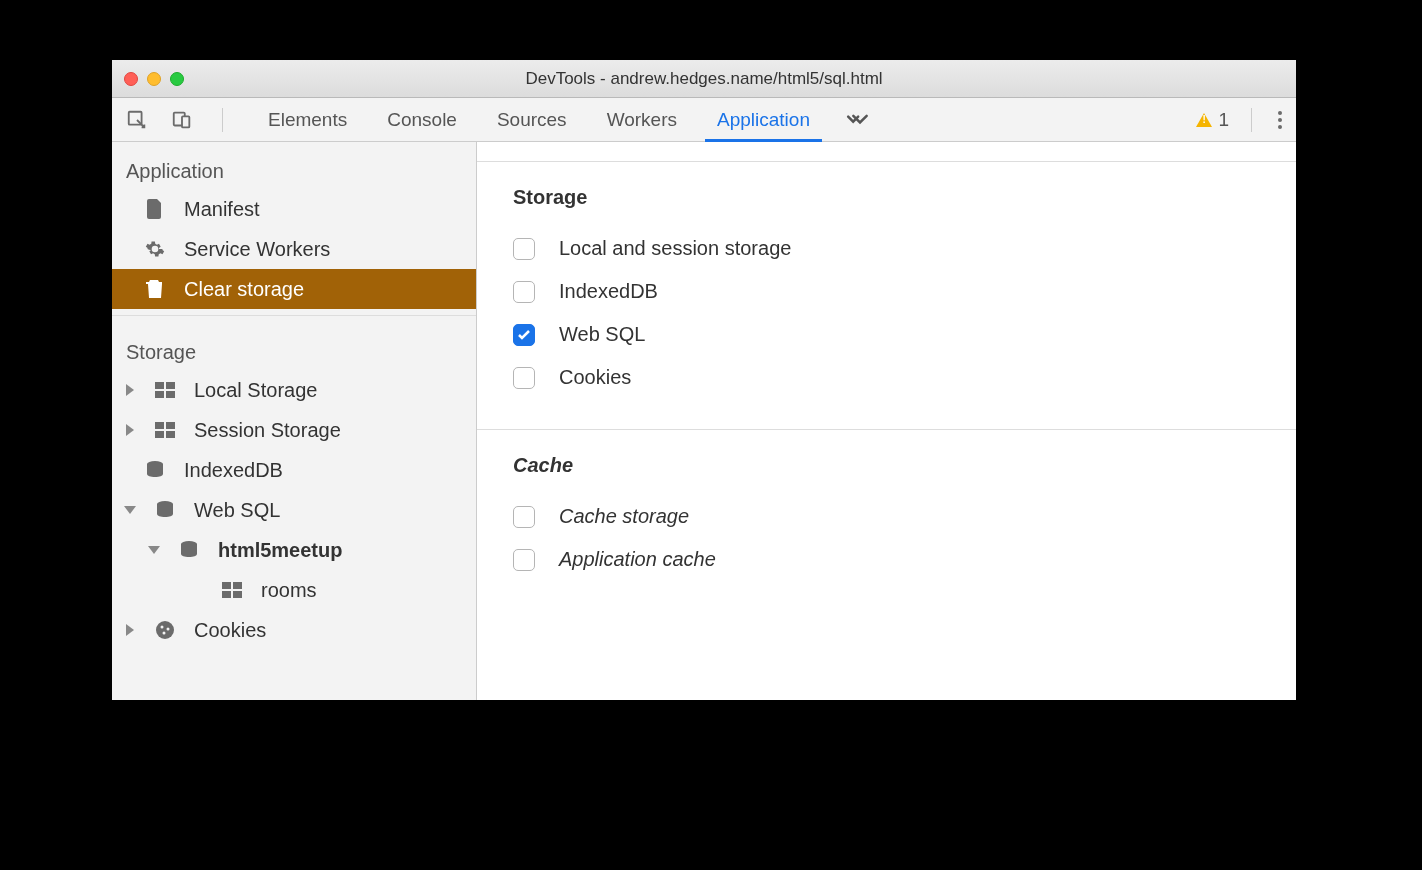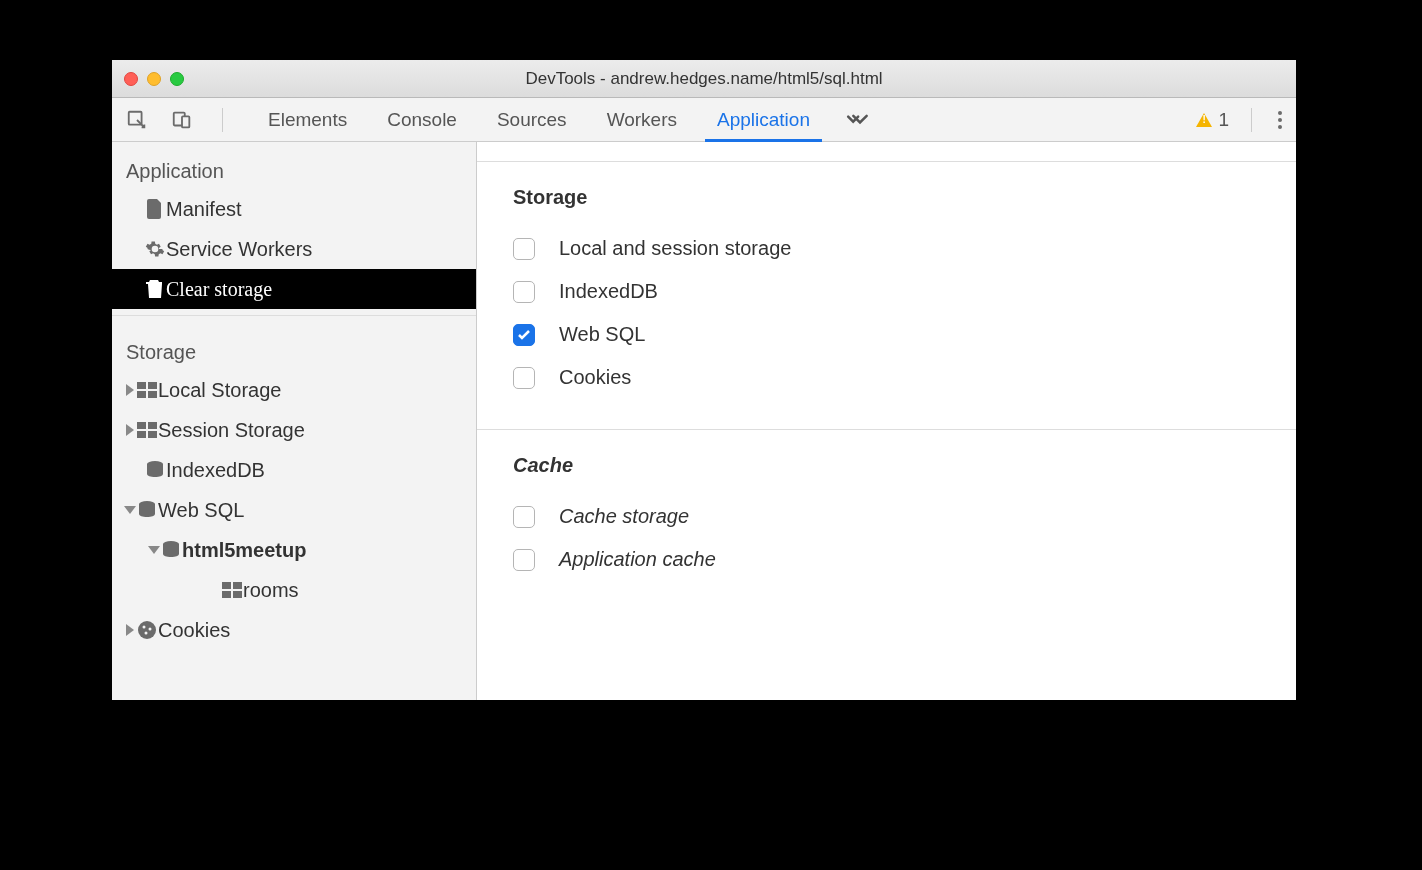--- a/index.html
+++ b/index.html
@@ -76,24 +76,24 @@
   
   .sidebar {
     width: 365px; background:#f3f3f3; border-right:1px solid #ccc;
     padding-top:10px; overflow:auto;
     color:#333;
   }
   .section-title{
     font-size:20px; color:#555; padding:8px 14px 6px; font-weight:400;
   }
   .tree-item{
-    display:flex;align-items:center; gap:0; height:40px;
+    display:flex;align-items:center; gap:18px; height:40px;
     padding-left: 32px; font-size:20px; color:#333; cursor:default;
   }
-  .tree-item.selected{ background:#000000; color:#fff;font-family:Liberation Serif, serif;}
+  .tree-item.selected{ background:#a16207; color:#fff;}
   .tree-item.selected .ico svg, .tree-item.selected .ico{ color:#fff; fill:#fff;}
   .tree-item .disc{ width:0;height:0;border-top:6px solid transparent;border-bottom:6px solid transparent;border-left:8px solid #888; margin-left:-18px; margin-right:2px; flex-shrink:0;}
   .tree-item .disc.open{ transform: rotate(90deg);}
   .tree-item.depth2{ padding-left:56px;font-weight:bold;}
   .tree-item.depth3{ padding-left:109px;}
   .ico{width:22px;height:22px;display:flex;align-items:center;justify-content:center;color:#6b6b6b;flex-shrink:0;}
   .section-gap{ height:18px; border-top:1px solid #ddd; margin-top:6px;}
 
   
   .main{ flex:1; overflow:auto; background:#fff;}

